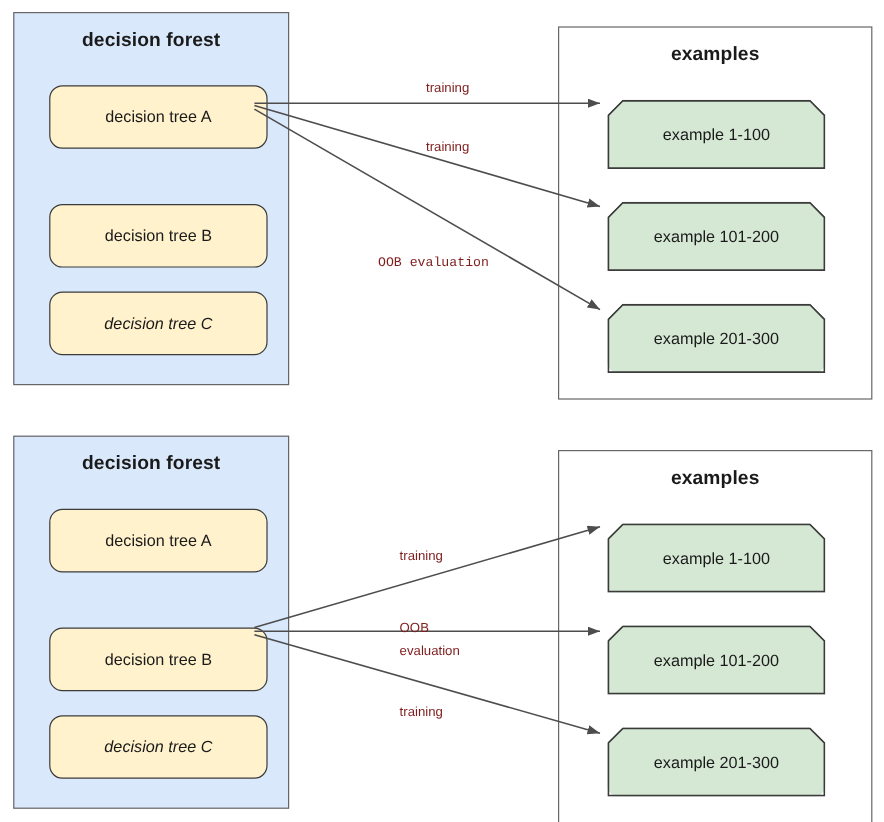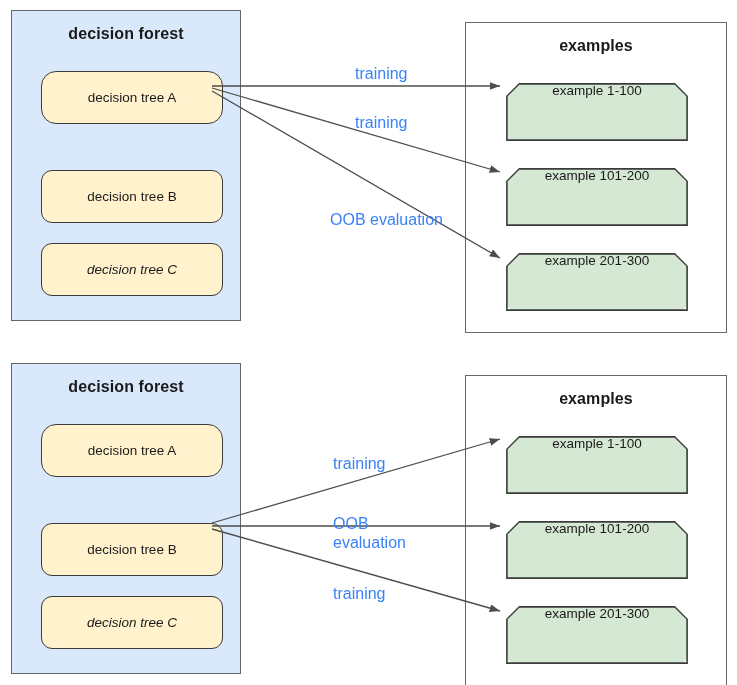--- a/index.html
+++ b/index.html
@@ -67,32 +67,33 @@
     background: #FFF2CC;
     border: 1.5px solid #3b3b3b;
     border-radius: 11px;
     box-sizing: border-box;
     display: flex;
     align-items: center;
     justify-content: center;
     font-size: 13.5px;
     color: #1a1a1a;
   }
-  .tree-node.n0 { top: 60px; border-radius: 15px; }
+  .tree-node.n0 { top: 60px; }
   .tree-node.n1 { top: 159px; }
   .tree-node.n2 { top: 232px; font-style: italic; }
 
   
   .example-node {
     position: absolute;
     left: 40px;
     width: 182px;
     height: 58px;
     box-sizing: border-box;
     display: flex;
+    align-items: center;
     justify-content: center;
     font-size: 13.5px;
     color: #1a1a1a;
     background: #D5E8D4;
     -webkit-clip-path: polygon(13px 0, calc(100% - 13px) 0, 100% 13px, 100% 100%, 0 100%, 0 13px);
     clip-path: polygon(13px 0, calc(100% - 13px) 0, 100% 13px, 100% 100%, 0 100%, 0 13px);
   }
   .example-node .ex-border {
     position: absolute;
     left: 0; top: 0;
@@ -106,22 +107,22 @@
 
   
   .arrows {
     position: absolute;
     left: 0; top: 0;
     width: 737px; height: 331px;
     overflow: visible;
   }
   .edge-label {
     position: absolute;
-    font-size: 16px;
-    color: #3b82f6;
+    font-size: 11px;
+    color: #7f1d1d;
     white-space: pre;
     line-height: 16px;
   }
 </style>
 </head>
 <body>
 
 <div class="diagram" id="diagram-top">
 
   <div class="forest-panel">
@@ -169,21 +170,21 @@
     </defs>
     <g stroke="#4d4d4d" stroke-width="1.3" fill="none" marker-end="url(#ah)">
       <line x1="212" y1="86" x2="500" y2="86"></line>
       <line x1="212" y1="88" x2="500" y2="172"></line>
       <line x1="212" y1="91" x2="500" y2="258"></line>
     </g>
   </svg>
 
   <div class="edge-label" style="left:355px; top:66px;">training</div>
   <div class="edge-label" style="left:355px; top:115px;">training</div>
-  <div class="edge-label" style="left:330px; top:212px;">OOB evaluation</div>
+  <div class="edge-label" style="left:315px; top:212px;font-family:Liberation Mono, monospace;">OOB evaluation</div>
 </div>
 
 <div class="diagram" id="diagram-bottom">
 
   <div class="forest-panel">
     <div class="panel-title">decision forest</div>
 
     <div class="tree-node n0">
       <span>decision tree A</span>
     </div>

